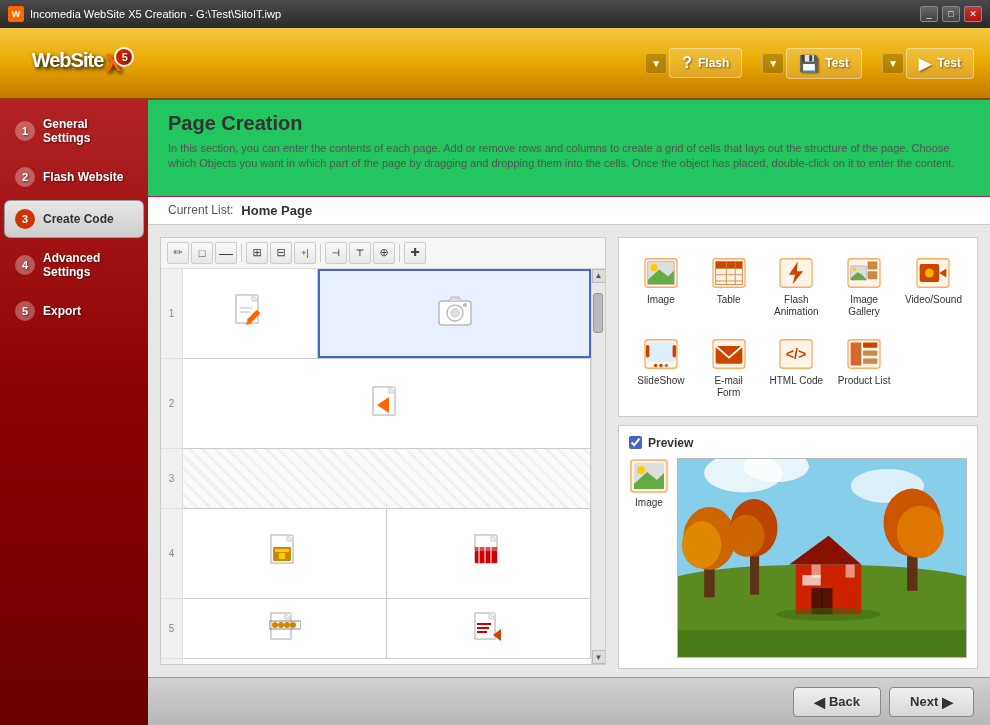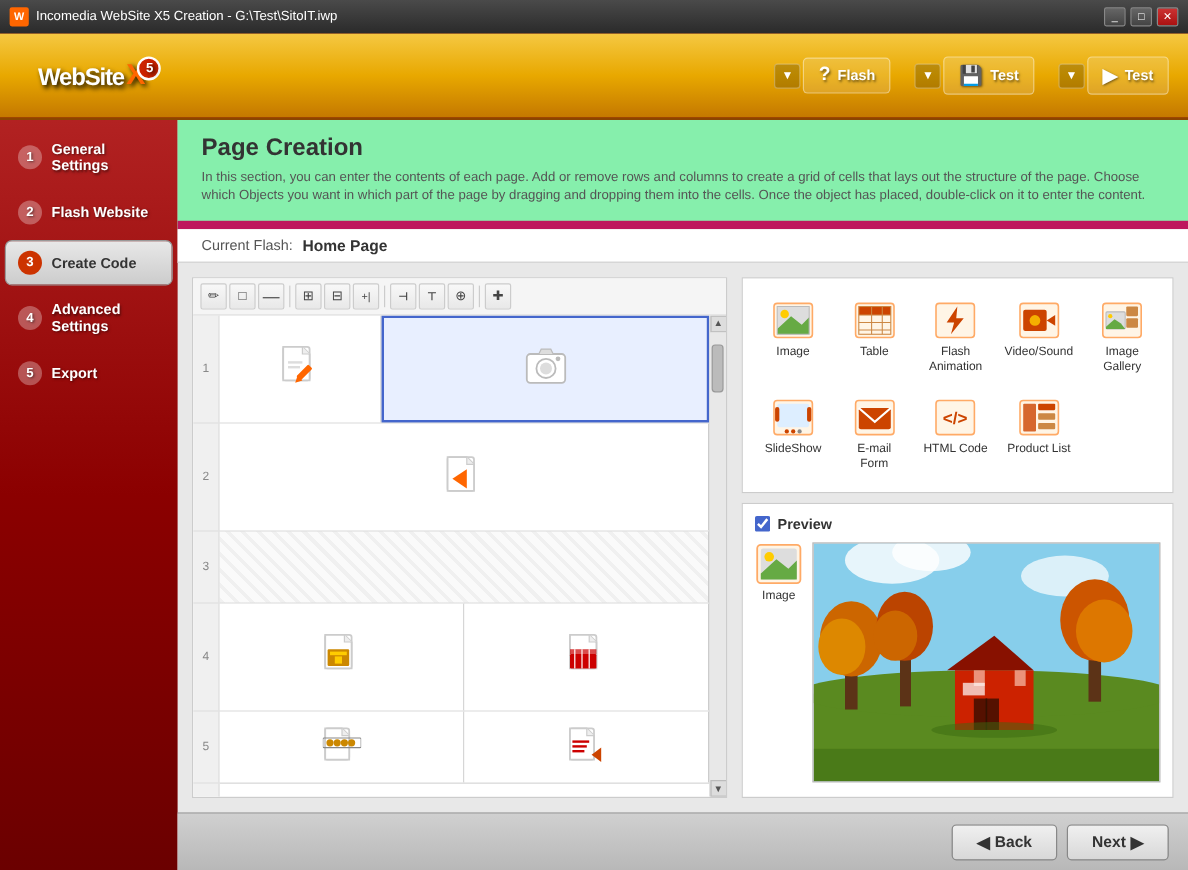--- a/index.html
+++ b/index.html
@@ -140,23 +140,23 @@
     
     #content-area {
       flex: 1;
       background: #e8e8e8;
       display: flex;
       flex-direction: column;
     }
 
     
     #page-header {
-      background: #86efac;
-      padding: 12px 20px 12px;
-      border-bottom: 7px solid #be185d;
+      background: #22c55e;
+      padding: 12px 20px 24px;
+      border-bottom: 1px solid #be185d;
     }
     #page-header h1 {
       font-size: 20px;
       font-weight: bold;
       color: #333;
       margin-bottom: 6px;
     }
     #page-header p {
       font-size: 11px;
       color: #555;
@@ -448,21 +448,21 @@
   <div class="win-controls">
     <div class="win-btn">_</div>
     <div class="win-btn">□</div>
     <div class="win-btn close">✕</div>
   </div>
 </div>
 
 <div id="toolbar">
 
   <div id="logo">
-    <div style="display:flex; align-items:flex-end; gap:2px;">
+    <div style="display:flex; align-items:flex-start; gap:2px;">
       <span style="color:white; font-size:20px; font-weight:900; text-shadow:2px 2px 4px #000;">WebSite</span>
       <div style="position:relative; display:inline-block;">
         <span style="color:#ff6600; font-size:24px; font-weight:900; text-shadow:2px 2px 4px #000;">X</span>
         <span style="position:absolute; top:-2px; right:-14px; background:#cc2200; border-radius:50%; width:20px; height:20px; display:flex; align-items:center; justify-content:center; font-size:11px; color:white; border:2px solid white; font-weight:bold;">5</span>
       </div>
     </div>
   </div>
 
   <div class="toolbar-spacer"></div>
 
@@ -517,21 +517,21 @@
   </div>
 
   <div id="content-area">
 
     <div id="page-header">
       <h1>Page Creation</h1>
       <p>In this section, you can enter the contents of each page. Add or remove rows and columns to create a grid of cells that lays out the structure of the page. Choose which Objects you want in which part of the page by dragging and dropping them into the cells. Once the object has placed, double-click on it to enter the content.</p>
     </div>
 
     <div id="current-page-bar">
-      <span class="label">Current Flash:</span>
+      <span class="label">Current List:</span>
       <span class="value">Home Page</span>
     </div>
 
     <div id="two-panel">
 
       <div id="editor-panel">
 
         <div id="editor-toolbar">
           <div class="editor-tool-btn">✏</div>
           <div class="editor-tool-btn">□</div>
@@ -709,40 +709,40 @@
                   <polygon points="22,5 12,20 19,20 16,31 28,16 21,16" fill="#cc4400"></polygon>
                 </svg>
               </div>
               <span class="object-label">Flash Animation</span>
             </div>
 
             <div class="object-item">
               <div class="object-icon-wrapper">
                 <svg class="obj-svg" viewBox="0 0 40 36">
                   <rect x="2" y="2" width="36" height="32" rx="3" fill="#fff5e6" stroke="#ffaa66" stroke-width="1.5"></rect>
-                  <rect x="5" y="8" width="22" height="20" rx="2" fill="#cc4400"></rect>
-                  <polygon points="27,18 35,13 35,23" fill="#cc4400"></polygon>
-                  <circle cx="16" cy="18" r="5" fill="#ffcc00" opacity="0.8"></circle>
-                </svg>
-              </div>
-              <span class="object-label">Video/Sound</span>
-            </div>
-
-            <div class="object-item">
-              <div class="object-icon-wrapper">
-                <svg class="obj-svg" viewBox="0 0 40 36">
-                  <rect x="2" y="2" width="36" height="32" rx="3" fill="#fff5e6" stroke="#ffaa66" stroke-width="1.5"></rect>
                   <rect x="5" y="10" width="18" height="16" rx="1" fill="#ddd" stroke="#bbb"></rect>
                   <circle cx="9" cy="14" r="2" fill="#ffcc00"></circle>
                   <polygon points="5,24 13,17 19,21 23,26 5,26" fill="#66aa44"></polygon>
                   <rect x="24" y="5" width="11" height="9" rx="1" fill="#cc8844"></rect>
                   <rect x="24" y="16" width="11" height="9" rx="1" fill="#cc8844"></rect>
                 </svg>
               </div>
               <span class="object-label">Image Gallery</span>
+            </div>
+
+            <div class="object-item">
+              <div class="object-icon-wrapper">
+                <svg class="obj-svg" viewBox="0 0 40 36">
+                  <rect x="2" y="2" width="36" height="32" rx="3" fill="#fff5e6" stroke="#ffaa66" stroke-width="1.5"></rect>
+                  <rect x="5" y="8" width="22" height="20" rx="2" fill="#cc4400"></rect>
+                  <polygon points="27,18 35,13 35,23" fill="#cc4400"></polygon>
+                  <circle cx="16" cy="18" r="5" fill="#ffcc00" opacity="0.8"></circle>
+                </svg>
+              </div>
+              <span class="object-label">Video/Sound</span>
             </div>
 
             <div class="object-item">
               <div class="object-icon-wrapper">
                 <svg class="obj-svg" viewBox="0 0 40 36">
                   <rect x="2" y="2" width="36" height="32" rx="3" fill="#fff5e6" stroke="#ffaa66" stroke-width="1.5"></rect>
                   <rect x="5" y="5" width="30" height="22" rx="2" fill="#ddeeff"></rect>
                   <rect x="3" y="8" width="4" height="14" rx="2" fill="#cc4400"></rect>
                   <rect x="33" y="8" width="4" height="14" rx="2" fill="#cc4400"></rect>
                   <circle cx="14" cy="31" r="2" fill="#cc4400"></circle>

